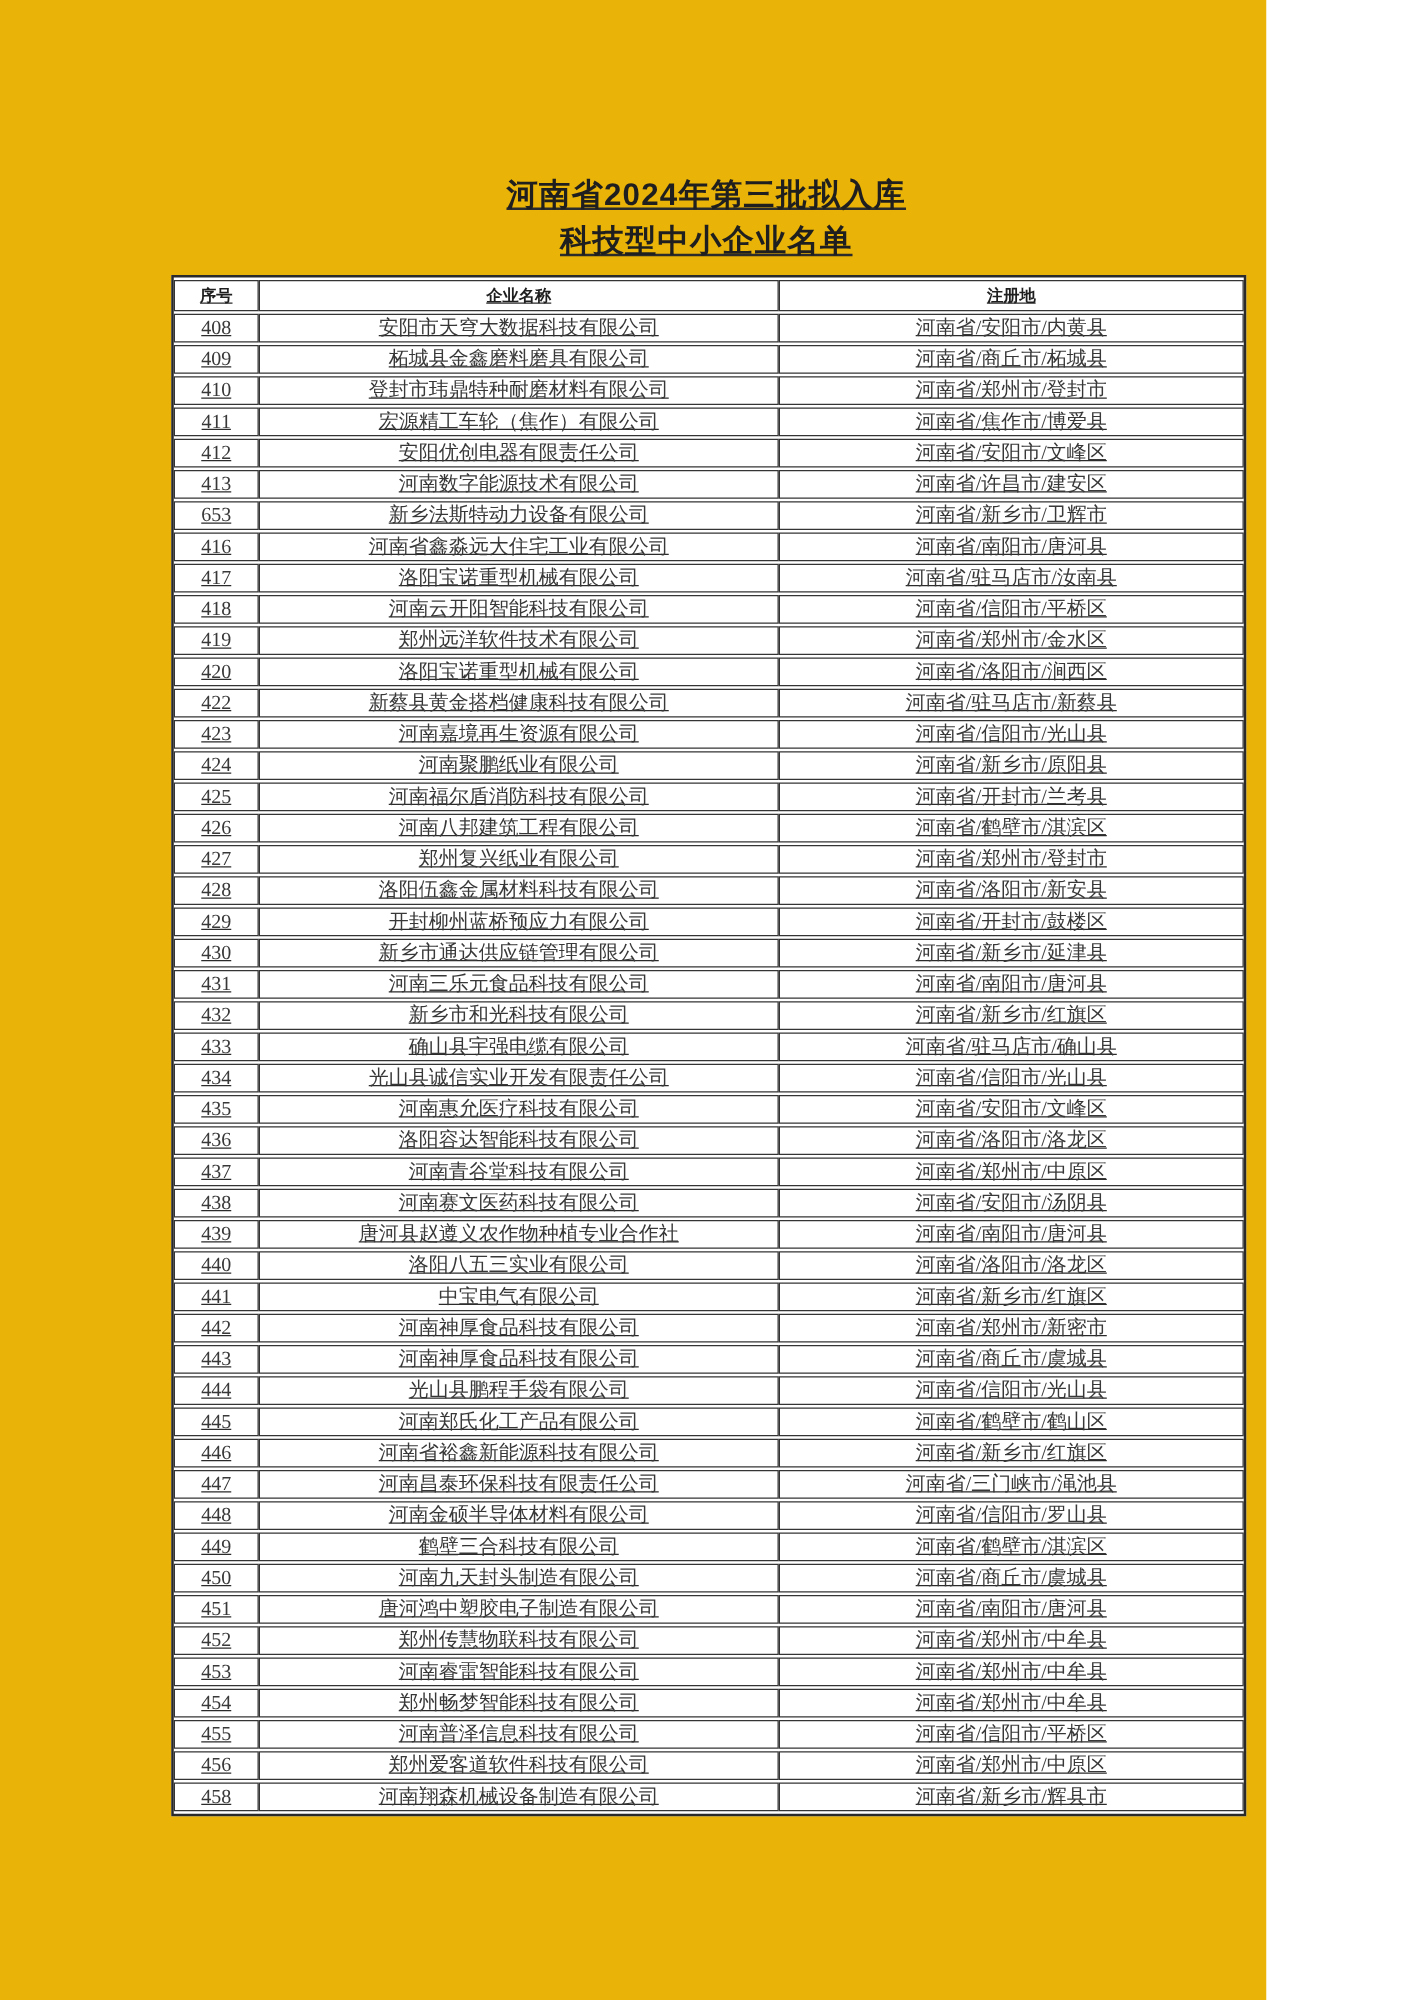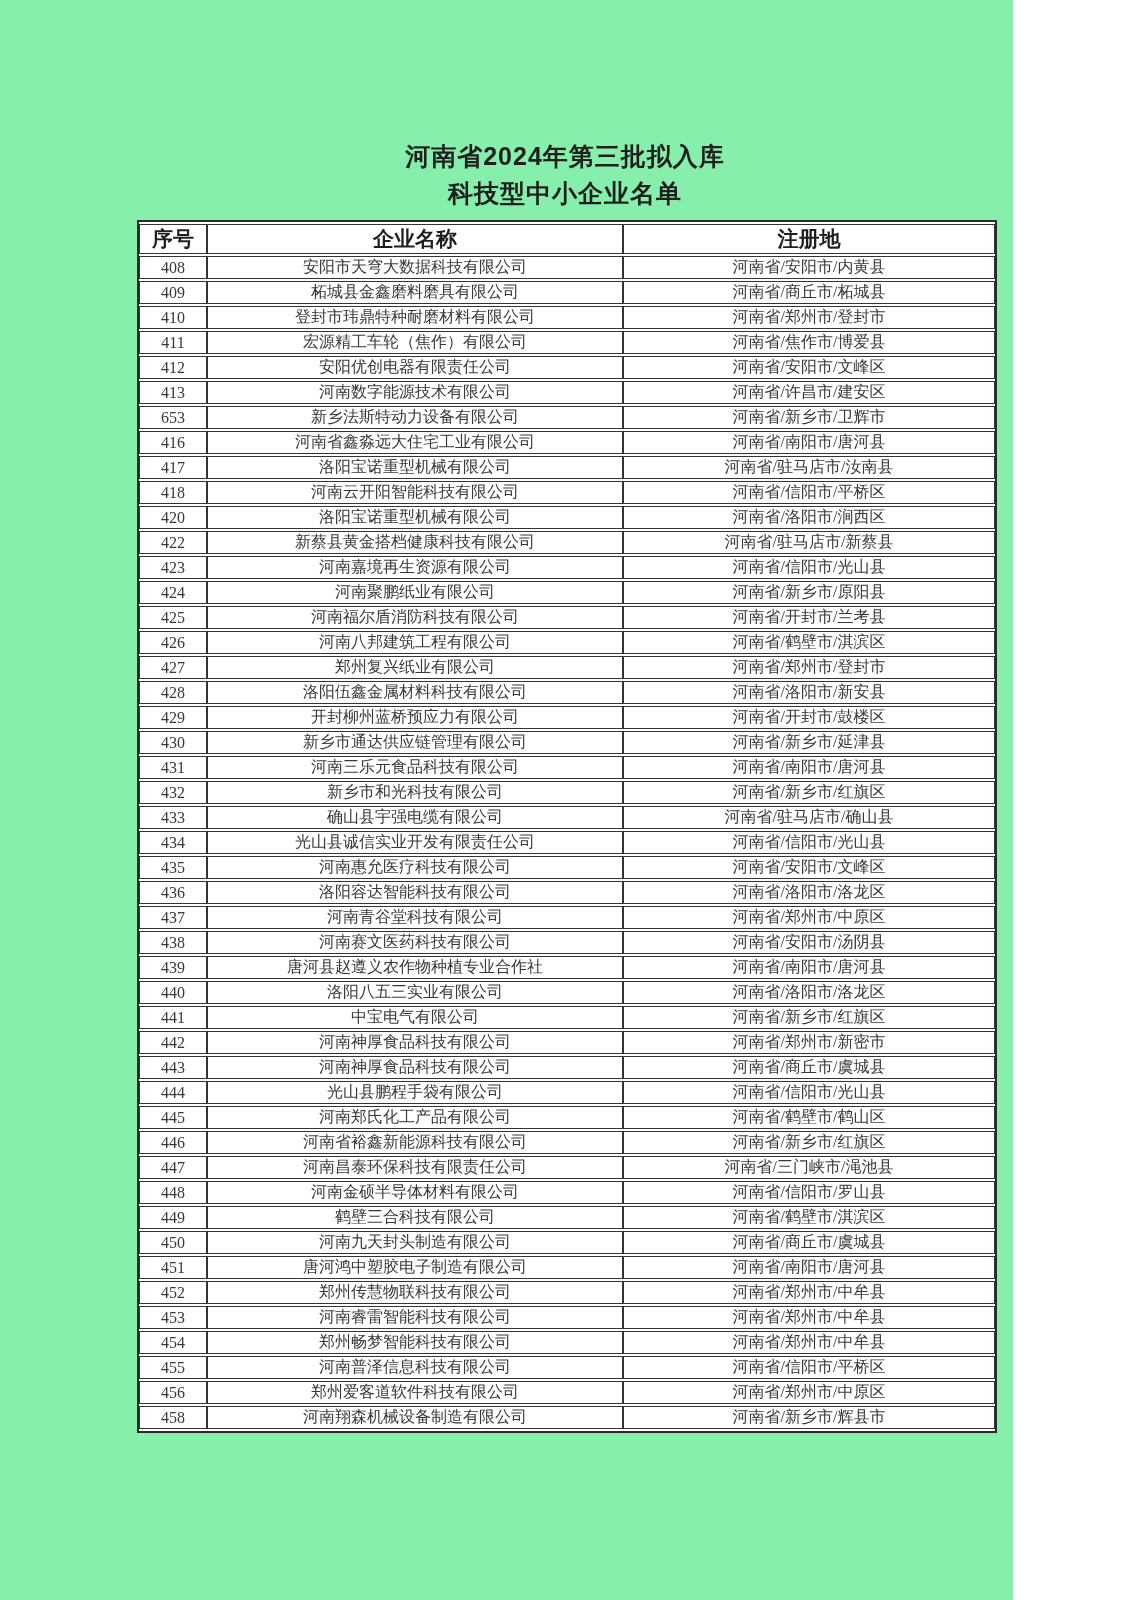--- a/index.html
+++ b/index.html
@@ -4,24 +4,25 @@
 <style>
   html, body {
     margin: 0;
     padding: 0;
     background: #ffffff;
   }
   .page {
     position: relative;
     width: 1013px;
     height: 1600px;
-    background: #86efac;
+    background: #eab308;
     overflow: hidden;
     font-family: "Liberation Serif", "DejaVu Serif", serif;
     color: #2b2b2b;
+    text-decoration: underline;
   }
   .doc-title {
     padding-top: 138px;
     width: 856px;
     margin-left: 137px;
     text-align: center;
     font-family: "Liberation Sans", "DejaVu Sans", sans-serif;
     font-weight: 700;
     font-size: 25px;
     line-height: 37px;
@@ -42,21 +43,21 @@
   table.company-table td {
     border: 1px solid #343434;
     text-align: center;
     vertical-align: middle;
     padding: 0 2px;
     overflow: hidden;
     white-space: nowrap;
   }
   table.company-table th {
     height: 23px;
-    font-size: 21px;
+    font-size: 13px;
     font-weight: 700;
     color: #1e1e1e;
   }
   table.company-table td {
     height: 20px;
     font-size: 16px;
     color: #383838;
   }
   td.cell-no {
     font-family: "Liberation Serif", "DejaVu Serif", serif;
@@ -133,20 +134,25 @@
           <td class="cell-no">417</td>
           <td class="cell-name">洛阳宝诺重型机械有限公司</td>
           <td class="cell-loc">河南省/驻马店市/汝南县</td>
         </tr>
         <tr>
           <td class="cell-no">418</td>
           <td class="cell-name">河南云开阳智能科技有限公司</td>
           <td class="cell-loc">河南省/信阳市/平桥区</td>
         </tr>
         <tr>
+          <td class="cell-no">419</td>
+          <td class="cell-name">郑州远洋软件技术有限公司</td>
+          <td class="cell-loc">河南省/郑州市/金水区</td>
+        </tr>
+        <tr>
           <td class="cell-no">420</td>
           <td class="cell-name">洛阳宝诺重型机械有限公司</td>
           <td class="cell-loc">河南省/洛阳市/涧西区</td>
         </tr>
         <tr>
           <td class="cell-no">422</td>
           <td class="cell-name">新蔡县黄金搭档健康科技有限公司</td>
           <td class="cell-loc">河南省/驻马店市/新蔡县</td>
         </tr>
         <tr>

